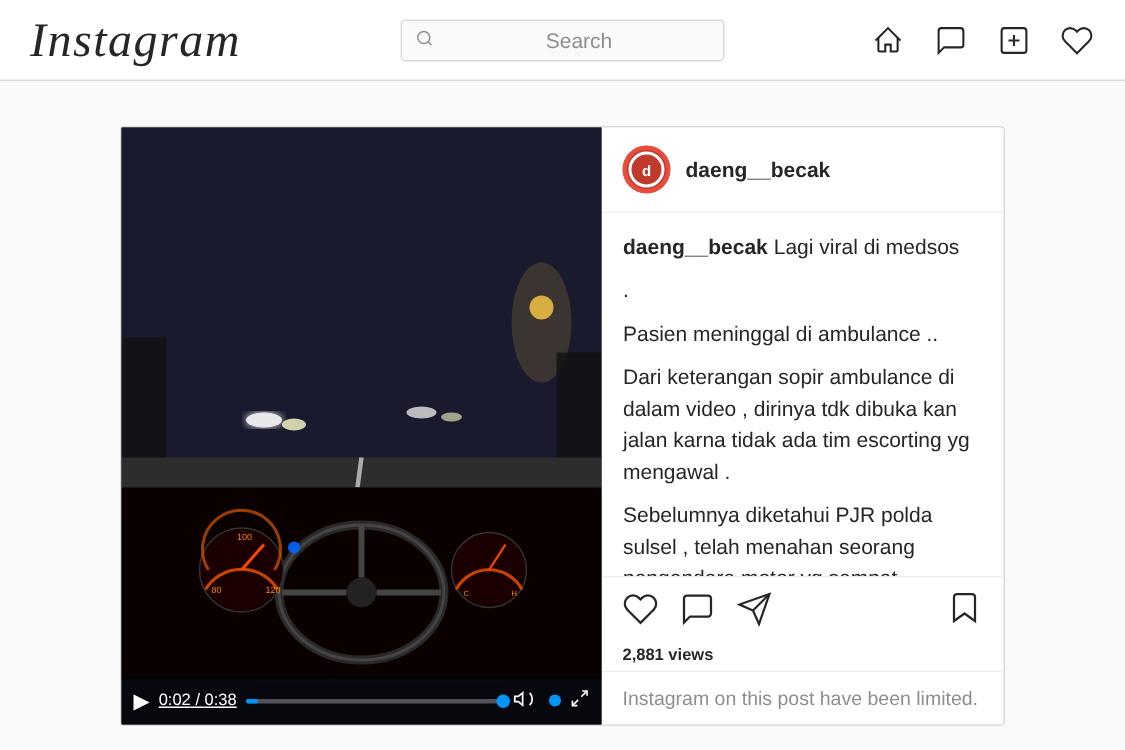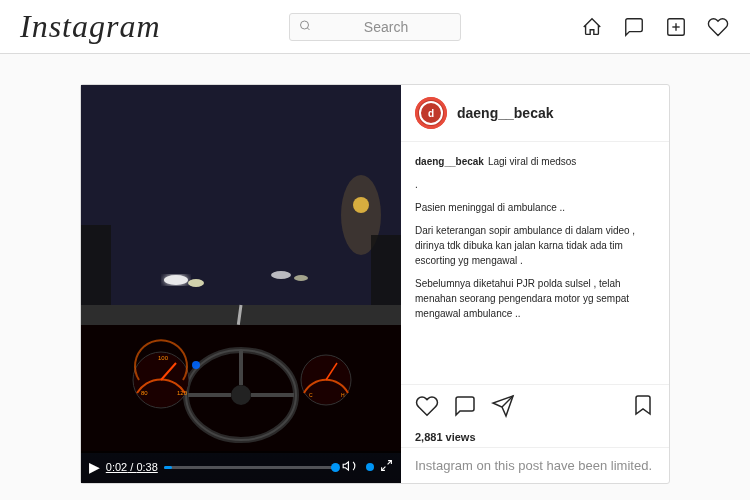--- a/index.html
+++ b/index.html
@@ -27,21 +27,21 @@
       font-size: 32px;
       font-style: italic;
       font-weight: 400;
       color: #262626;
       letter-spacing: 1px;
     }
     .nav-search {
       position: absolute;
       left: 50%;
       transform: translateX(-50%);
-      width: 172px;
+      width: 216px;
     }
     .nav-search input {
       width: 100%;
       background: #fafafa;
       border: 1px solid #dbdbdb;
       border-radius: 3px;
       padding: 5px 10px 5px 32px;
       font-size: 14px;
       color: #262626;
       outline: none;
@@ -210,21 +210,21 @@
       font-weight: 600;
       font-size: 14px;
       color: #262626;
     }
 
     
     .caption-area {
       flex: 1;
       padding: 12px 14px;
       overflow-y: auto;
-      font-size: 10px;
+      font-size: 14px;
       line-height: 1.5;
       color: #262626;
     }
     .caption-user {
       font-weight: 600;
       margin-right: 4px;
     }
     .caption-text {
       color: #262626;
     }

